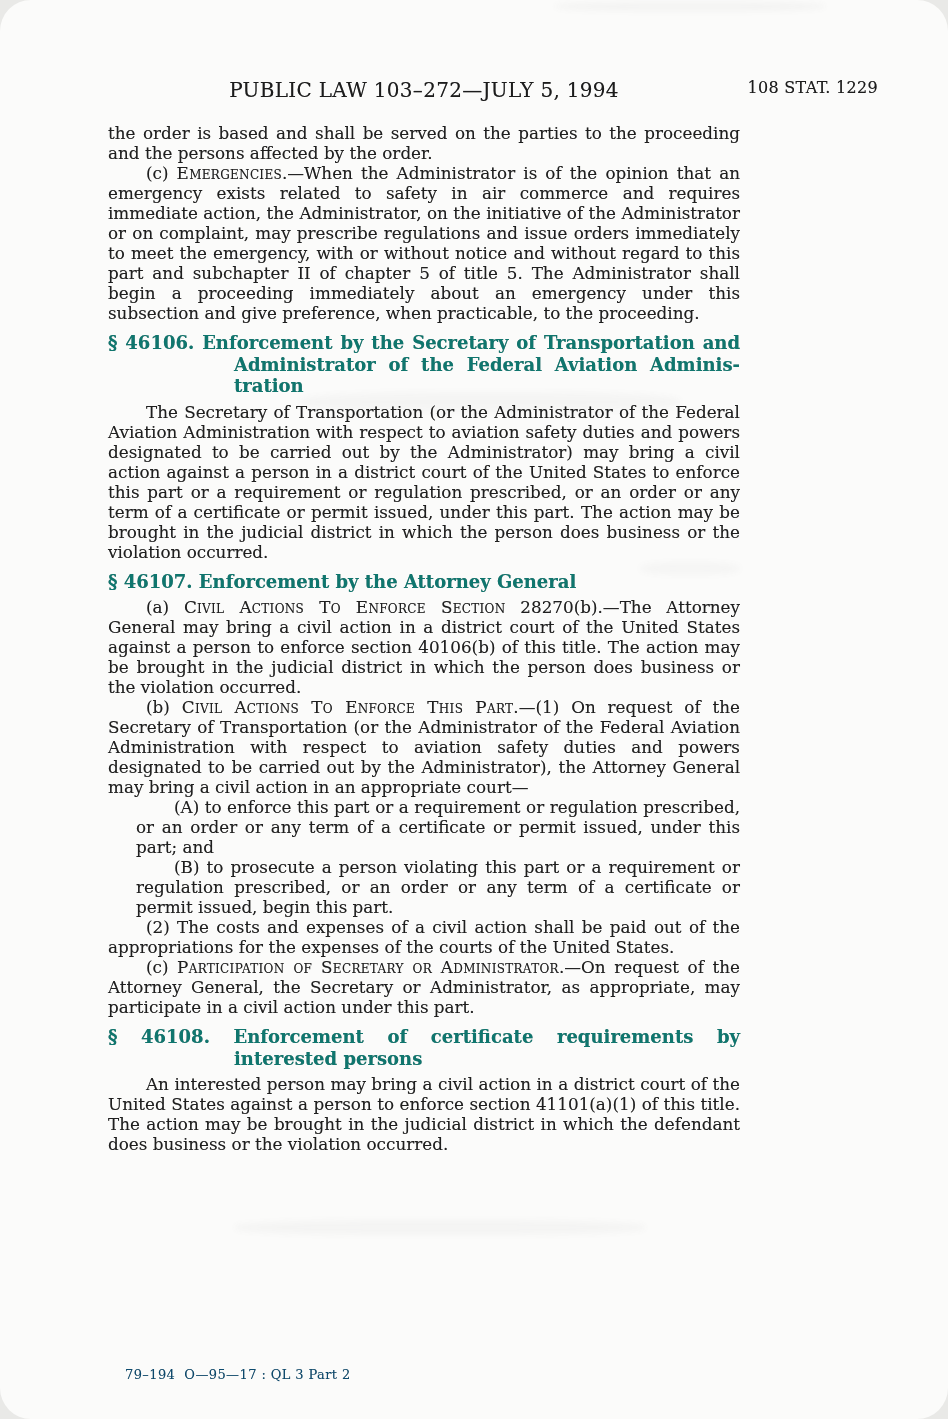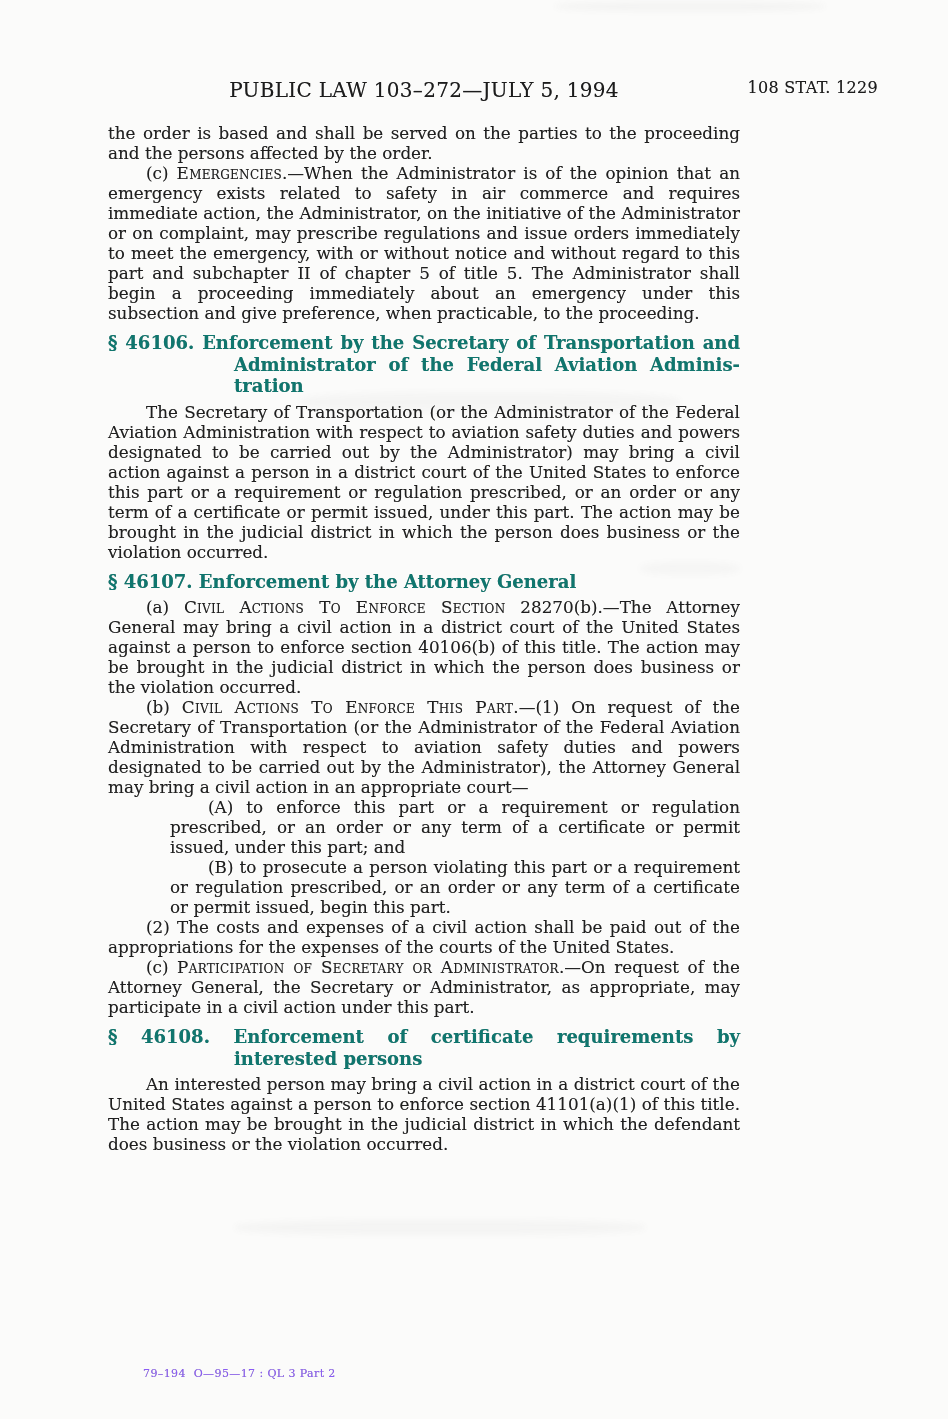--- a/index.html
+++ b/index.html
@@ -5,20 +5,21 @@
   html, body { margin: 0; padding: 0; background: #e9e9e7; }
   .page {
     position: relative;
     width: 948px;
     height: 1419px;
     margin: 0 auto;
     background: #fbfbfa;
     font-family: "DejaVu Serif", "Liberation Serif", serif;
     color: #1f1f1f;
     overflow: hidden;
+    border-radius: 31px;
   }
   
   .artifact {
     position: absolute;
     background: #6b6b6b;
     opacity: 0.05;
     filter: blur(3px);
     border-radius: 40%;
     pointer-events: none;
   }
@@ -35,33 +36,33 @@
   }
   .body-col {
     position: absolute; top: 123px; left: 108px; width: 632px;
     font-size: 16.8px; line-height: 20px;
     text-align: justify;
     hyphens: auto;
     text-shadow: 0 0 0.5px rgba(25,25,25,0.4);
   }
   p.para { margin: 0; }
   p.ind  { text-indent: 38px; }
-  p.sub  { margin-left: 62px; text-indent: 38px; }
+  p.sub  { margin-left: 28px; text-indent: 38px; }
   .sc    { font-variant: small-caps; letter-spacing: 0.3px; }
   .heading {
     font-weight: bold; font-size: 18px; line-height: 21.5px;
     margin: 9px 0 5px 0; color: #0f766e;
   }
   .h-line.stretch { text-align: justify; text-align-last: justify; }
   .h-line.plain   { text-align: left; text-align-last: left; }
   .h-cont { padding-left: 126px; }
   .footer {
-    position: absolute; left: 143px; top: 1367px;
-    font-size: 11px; letter-spacing: 0.4px; white-space: pre;
-    color: #8b5cf6; text-shadow: 0 0 0.4px rgba(30,30,30,0.35);
+    position: absolute; left: 125px; top: 1367px;
+    font-size: 13px; letter-spacing: 0.4px; white-space: pre;
+    color: #0c4a6e; text-shadow: 0 0 0.4px rgba(30,30,30,0.35);
   }
 </style>
 </head>
 <body>
 
 <div class="page">
 
   <div class="artifact" style="left:555px; top:2px;  width:270px; height:9px;"></div>
   <div class="artifact" style="left:300px; top:392px; width:380px; height:20px; opacity:0.04;"></div>
   <div class="artifact" style="left:640px; top:562px; width:100px; height:13px; opacity:0.035;"></div>

